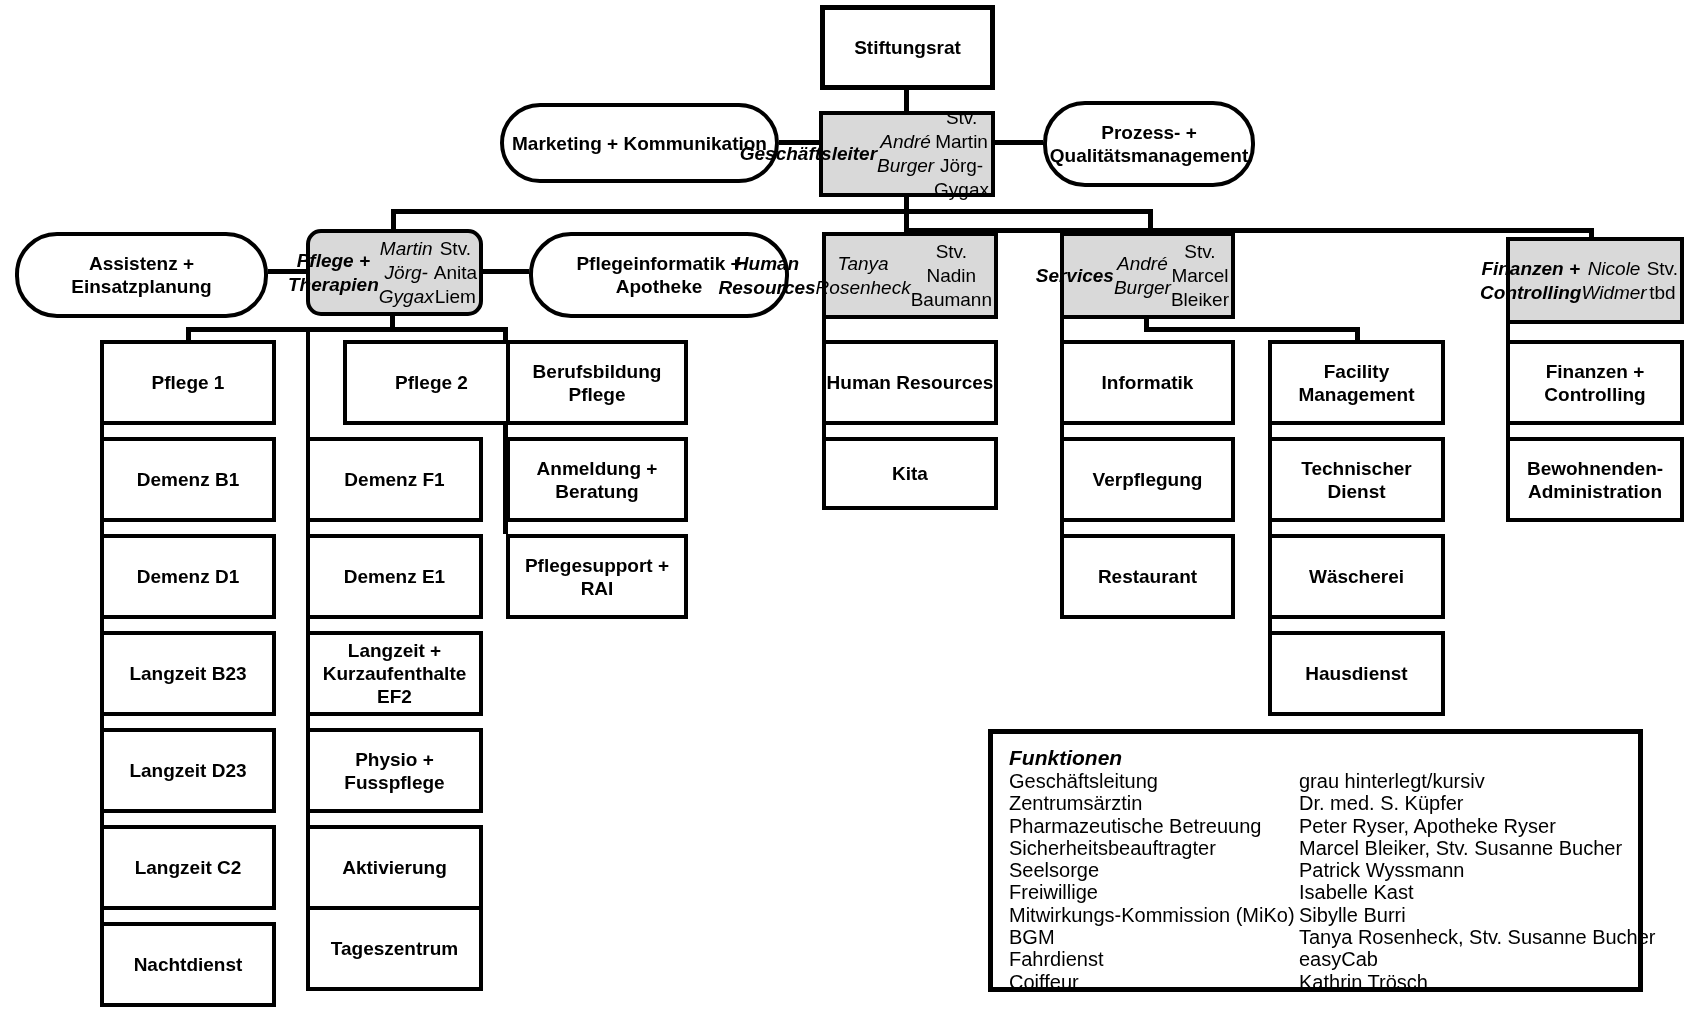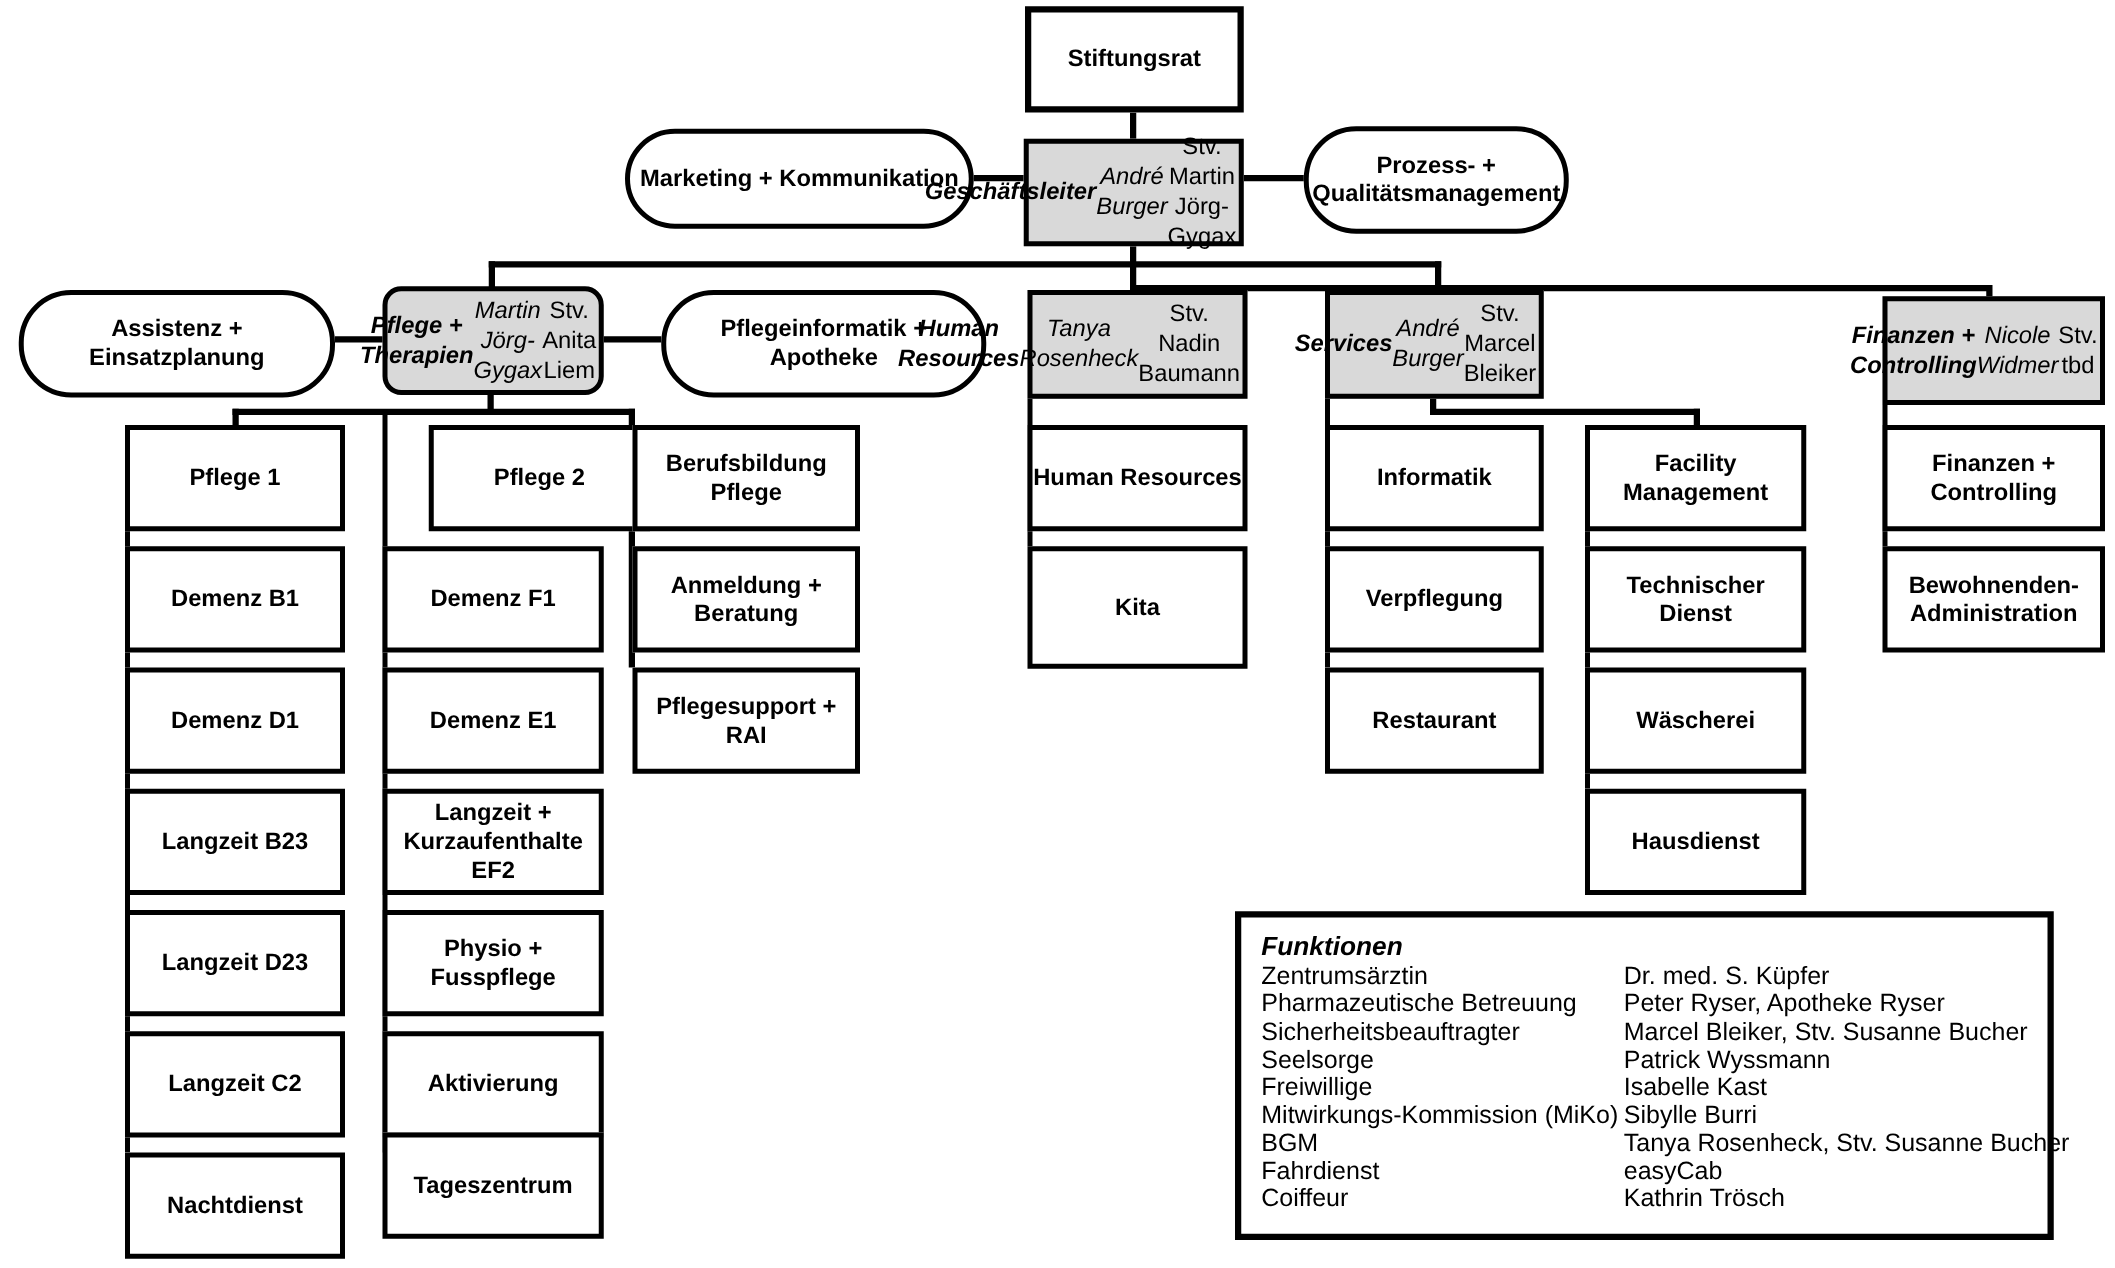--- a/index.html
+++ b/index.html
@@ -108,37 +108,38 @@
 Kurzaufenthalte EF2</span></div>
   <div class="node" style="left:306px;top:728px;width:177px;height:85px;"><span>Physio + Fusspflege</span></div>
   <div class="node" style="left:306px;top:825px;width:177px;height:85px;"><span>Aktivierung</span></div>
   <div class="node" style="left:306px;top:906px;width:177px;height:85px;text-align:right;"><span>Tageszentrum</span></div>
 
   <div class="node" style="left:506px;top:340px;width:182px;height:85px;"><span>Berufsbildung Pflege</span></div>
   <div class="node" style="left:506px;top:437px;width:182px;height:85px;"><span>Anmeldung + Beratung</span></div>
   <div class="node" style="left:506px;top:534px;width:182px;height:85px;"><span>Pflegesupport + RAI</span></div>
 
   <div class="node" style="left:822px;top:340px;width:176px;height:85px;"><span>Human Resources</span></div>
-  <div class="node" style="left:822px;top:437px;width:176px;height:98px;"><span>Kita</span></div>
+  <div class="node" style="left:822px;top:437px;width:176px;height:73px;"><span>Kita</span></div>
 
   <div class="node" style="left:1060px;top:340px;width:175px;height:85px;align-items:center;"><span>Informatik</span></div>
   <div class="node" style="left:1060px;top:437px;width:175px;height:85px;"><span>Verpflegung</span></div>
   <div class="node" style="left:1060px;top:534px;width:175px;height:85px;"><span>Restaurant</span></div>
 
   <div class="node" style="left:1268px;top:340px;width:177px;height:85px;"><span>Facility Management</span></div>
   <div class="node" style="left:1268px;top:437px;width:177px;height:85px;"><span>Technischer Dienst</span></div>
   <div class="node" style="left:1268px;top:534px;width:177px;height:85px;"><span>Wäscherei</span></div>
   <div class="node" style="left:1268px;top:631px;width:177px;height:85px;"><span>Hausdienst</span></div>
 
   <div class="node" style="left:1506px;top:340px;width:178px;height:85px;"><span>Finanzen + Controlling</span></div>
   <div class="node" style="left:1506px;top:437px;width:178px;height:85px;"><span>Bewohnenden-
 Administration</span></div>
 
   <div class="legendbox">
     <div class="ltitle">Funktionen</div>
+    <div class="lrow"><span class="lbl">Geschäftsleitung</span><span class="val">grau hinterlegt/kursiv</span></div>
     <div class="lrow"><span class="lbl">Zentrumsärztin</span><span class="val">Dr. med. S. Küpfer</span></div>
     <div class="lrow"><span class="lbl">Pharmazeutische Betreuung</span><span class="val">Peter Ryser, Apotheke Ryser</span></div>
     <div class="lrow"><span class="lbl">Sicherheitsbeauftragter</span><span class="val">Marcel Bleiker, Stv. Susanne Bucher</span></div>
     <div class="lrow"><span class="lbl">Seelsorge</span><span class="val">Patrick Wyssmann</span></div>
     <div class="lrow"><span class="lbl">Freiwillige</span><span class="val">Isabelle Kast</span></div>
     <div class="lrow"><span class="lbl">Mitwirkungs-Kommission (MiKo)</span><span class="val">Sibylle Burri</span></div>
     <div class="lrow"><span class="lbl">BGM</span><span class="val">Tanya Rosenheck, Stv. Susanne Bucher</span></div>
     <div class="lrow"><span class="lbl">Fahrdienst</span><span class="val">easyCab</span></div>
     <div class="lrow"><span class="lbl">Coiffeur</span><span class="val">Kathrin Trösch</span></div>
   </div>

